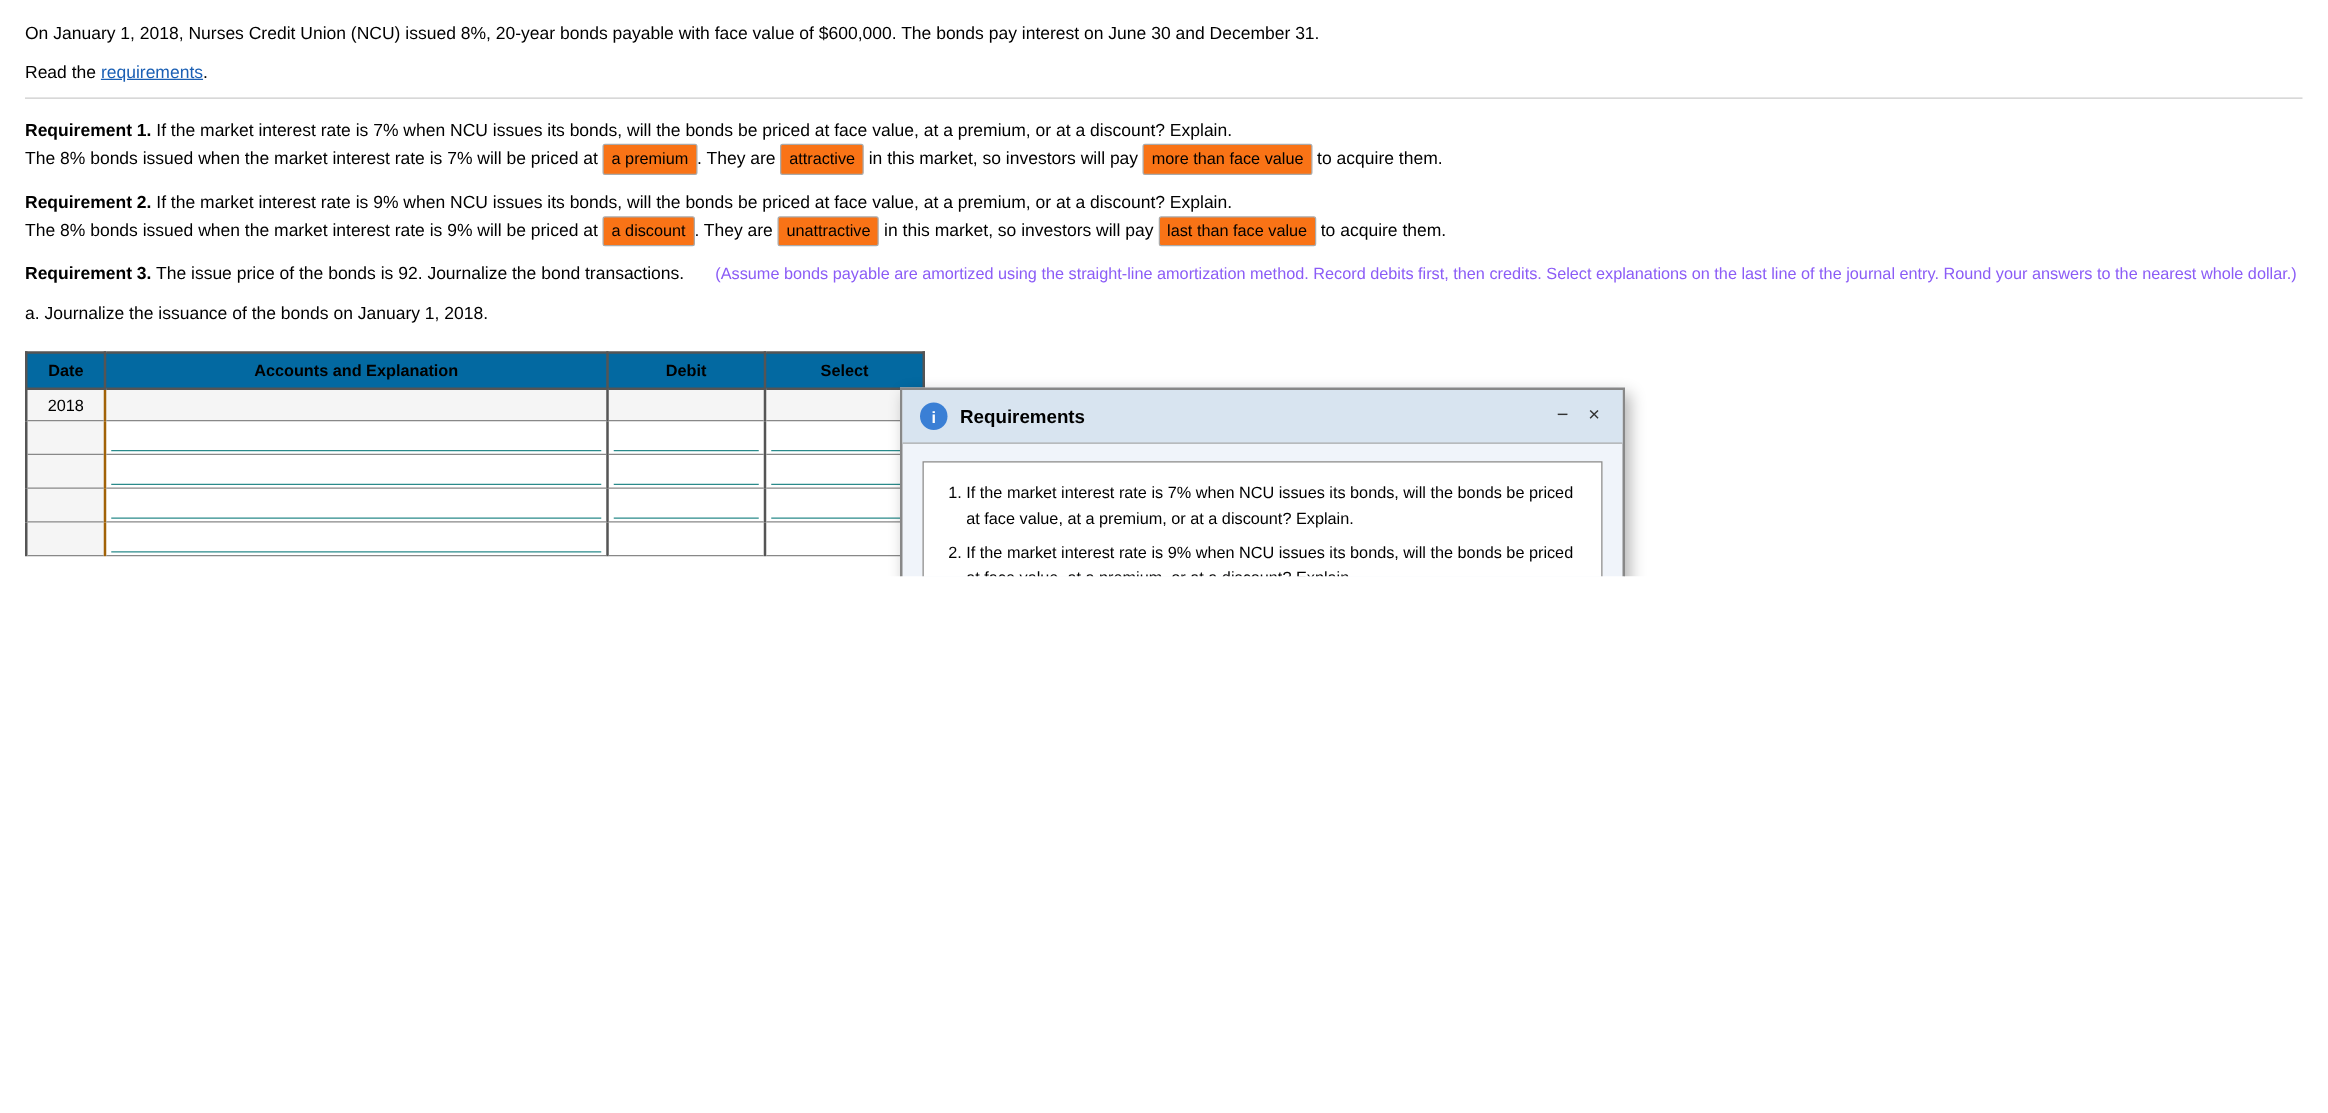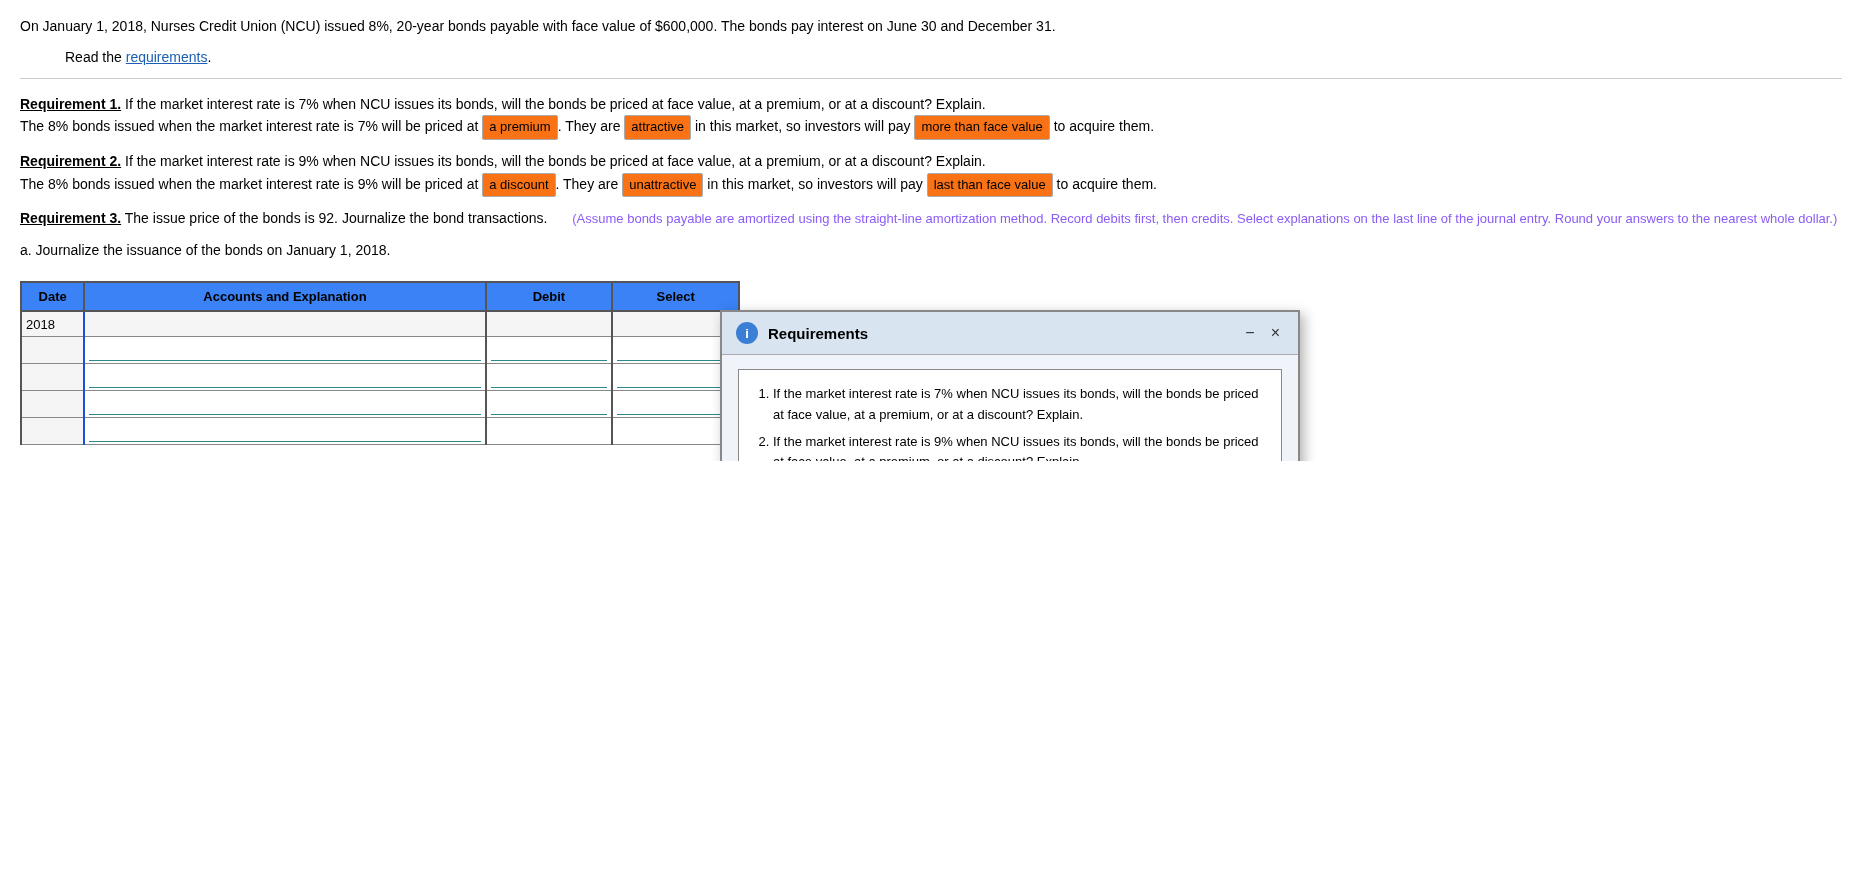--- a/index.html
+++ b/index.html
@@ -5,25 +5,25 @@
     * { box-sizing: border-box; margin: 0; padding: 0; }
     body {
       font-family: Arial, sans-serif;
       font-size: 14px;
       background: #fff;
       color: #000;
       padding: 16px 20px;
       position: relative;
     }
     .intro-text { margin-bottom: 10px; line-height: 1.5; }
-    .read-line { margin-bottom: 10px; line-height: 1.5; margin-left: 45px; }
+    .read-line { margin-bottom: 10px; line-height: 1.5; }
     .read-line a { color: #1a5fb4; text-decoration: underline; }
     hr { border: none; border-top: 1px solid #ccc; margin-bottom: 14px; }
     .section { margin-bottom: 10px; line-height: 1.6; }
-    .req-label { font-weight: bold; text-decoration: underline; }
+    .req-label { font-weight: bold; }
     .highlight-box {
       display: inline-block;
       background: #f97316;
       border: 1px solid #aaa;
       padding: 1px 6px;
       border-radius: 2px;
       font-size: 13px;
     }
     .green-instruction {
       color: #8b5cf6;
@@ -32,38 +32,38 @@
       margin-left: 21px;
     }
     .sub-label { margin-bottom: 20px; margin-top: 8px; line-height: 1.5; }
     
     .journal-table {
       border-collapse: collapse;
       width: 720px;
       margin-top: 6px;
     }
     .journal-table th {
-      background: #3b82f6;
+      background: #0369a1;
       border: 2px solid #555;
       padding: 6px 10px;
       text-align: center;
       font-weight: bold;
       font-size: 13px;
     }
     .journal-table td {
       border: 1px solid #888;
       padding: 2px 4px;
       font-size: 13px;
       vertical-align: middle;
     }
     .journal-table td.date-cell {
       border-left: 2px solid #555;
-      border-right: 2px solid #1d4ed8;
+      border-right: 2px solid #a16207;
       width: 60px;
-      text-align: left;
+      text-align: center;
       background: #f5f5f5;
     }
     .journal-table td.acct-cell {
       border-right: 2px solid #555;
       width: 380px;
     }
     .journal-table td.debit-cell {
       border-right: 2px solid #555;
       width: 120px;
     }

